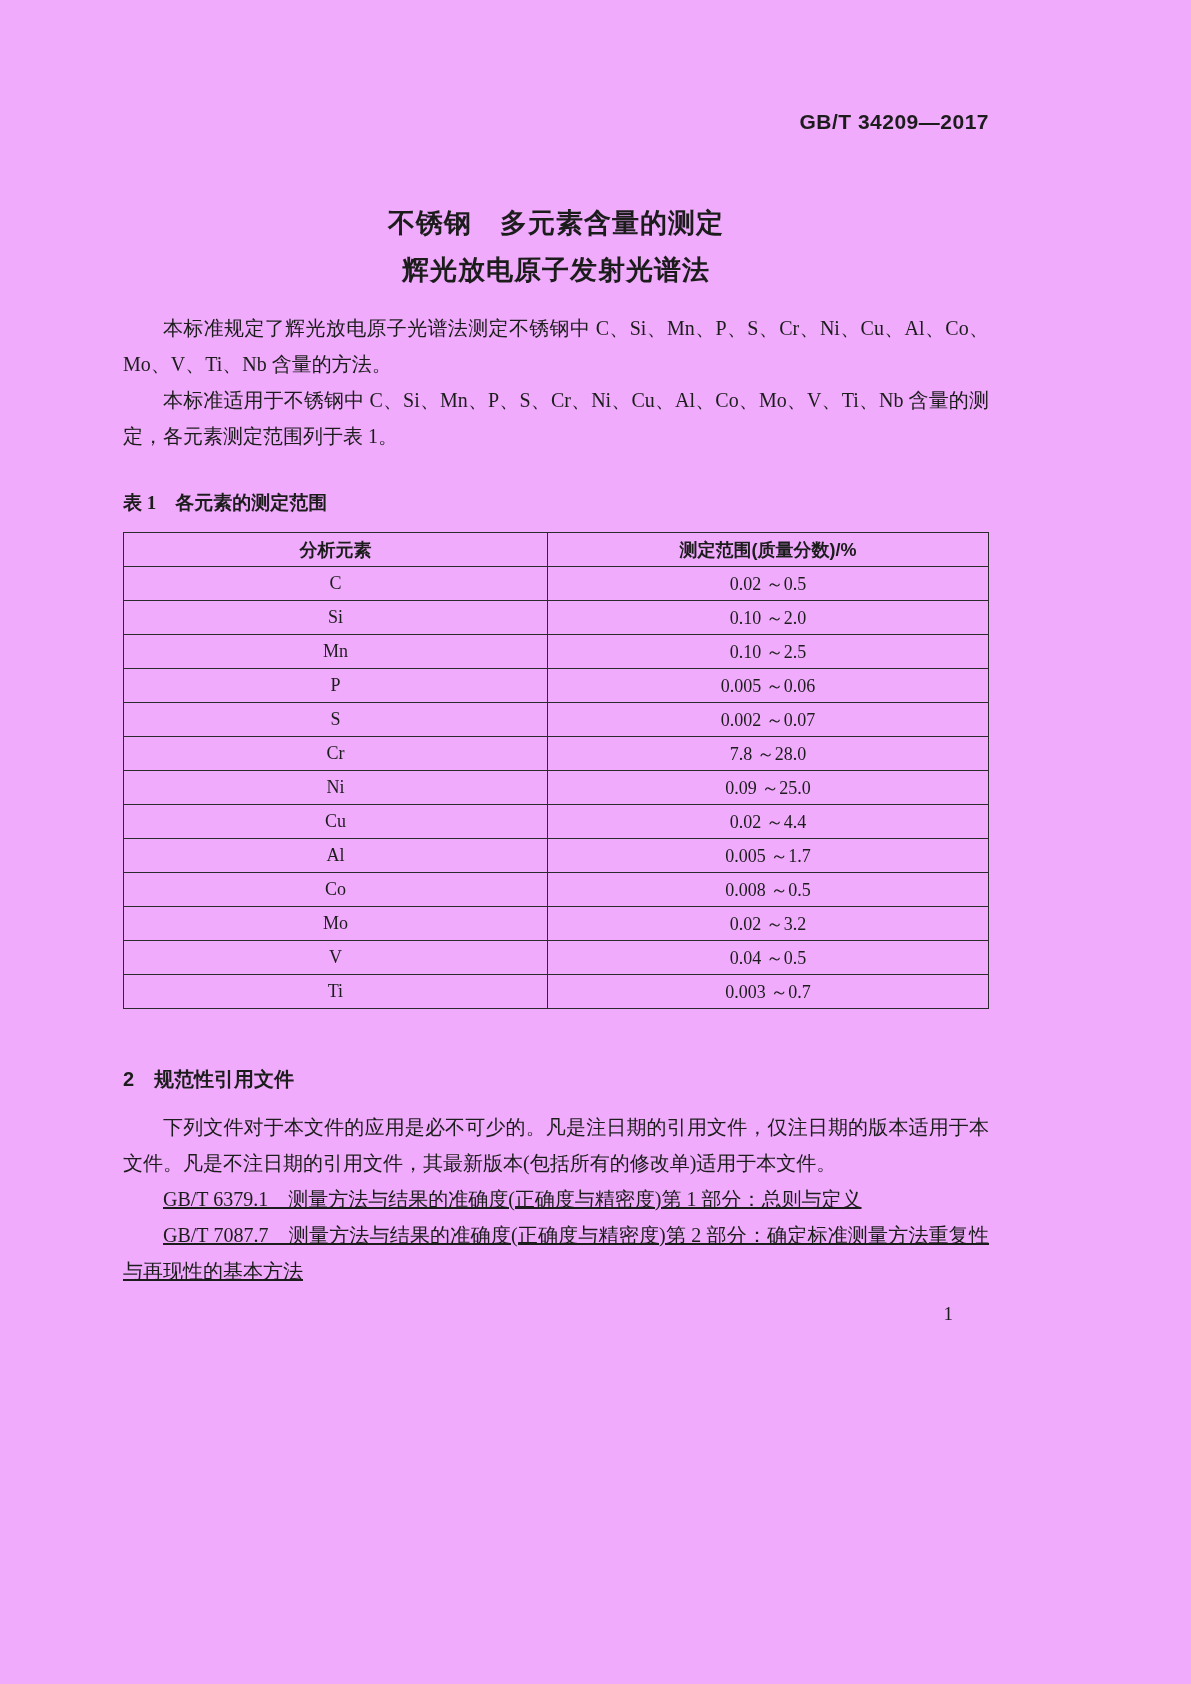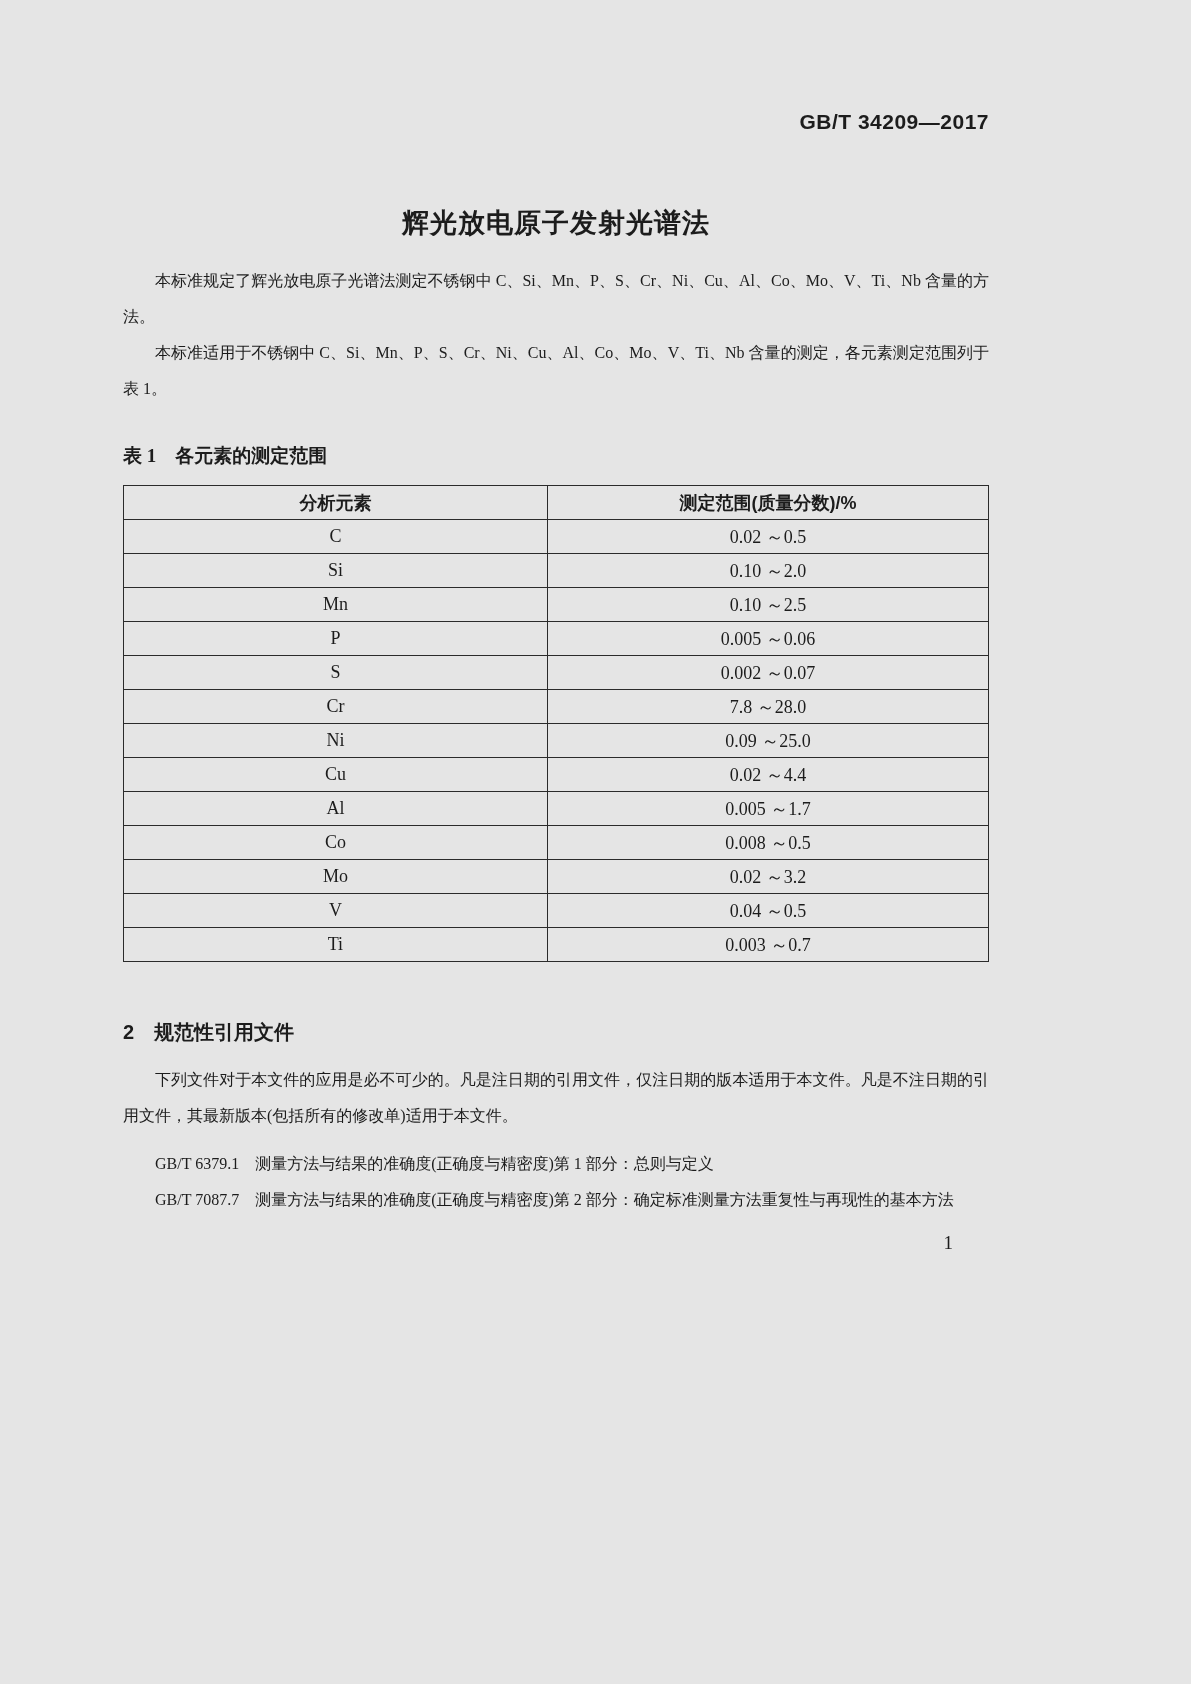--- a/index.html
+++ b/index.html
@@ -7,21 +7,21 @@
   body {
     width: 1191px;
     height: 1684px;
     font-family: "Liberation Serif", "DejaVu Serif", serif;
     color: #1c1c1c;
   }
   .page {
     width: 1191px;
     height: 1684px;
     padding: 110px 202px 40px 123px;
-    background: #e5e5e5;
+    background: #f0abfc;
     overflow: hidden;
   }
   .doc-number {
     text-align: right;
     font-family: "Liberation Sans", "DejaVu Sans", sans-serif;
     font-weight: 700;
     font-size: 21px;
     letter-spacing: 0.5px;
   }
   .doc-title {
@@ -43,21 +43,21 @@
     text-align: justify;
   }
   .section-heading {
     margin-top: 26px;
     font-family: "Liberation Sans", "DejaVu Sans", sans-serif;
     font-weight: 700;
     font-size: 20px;
     line-height: 28px;
   }
   .body-para {
-    font-size: 16px;
+    font-size: 20px;
     line-height: 36px;
     text-indent: 2em;
     text-align: justify;
   }
   .first-para { margin-top: 16px; }
   .table-caption {
     margin-top: 36px;
     font-family: Liberation Serif, serif;
     font-weight: 700;
     font-size: 19px;
@@ -82,36 +82,37 @@
     font-size: 18px;
     text-align: center;
   }
   table.range-table td {
     font-size: 18px;
     font-weight: 400;
   }
   col.col-element { width: 49%; }
   col.col-range { width: 51%; }
   .section-2 { margin-top: 56px; }
-  .refs { margin-top: 12px; }
+  .refs { margin-top: 0; text-decoration: underline; }
   .page-number {
     margin-top: 14px;
     text-align: right;
     padding-right: 36px;
     font-size: 19px;
   }
 </style>
 </head>
 <body>
 
 <div class="page">
 
   <div class="doc-number">GB/T 34209—2017</div>
 
   <div class="doc-title">
+    <div>不锈钢　多元素含量的测定</div>
     <div>辉光放电原子发射光谱法</div>
   </div>
 
 
 
   <p class="body-para first-para">本标准规定了辉光放电原子光谱法测定不锈钢中 C、Si、Mn、P、S、Cr、Ni、Cu、Al、Co、Mo、V、Ti、Nb 含量的方法。</p>
   <p class="body-para">本标准适用于不锈钢中 C、Si、Mn、P、S、Cr、Ni、Cu、Al、Co、Mo、V、Ti、Nb 含量的测定，各元素测定范围列于表 1。</p>
 
   <div class="table-caption">表 1　各元素的测定范围</div>
 

